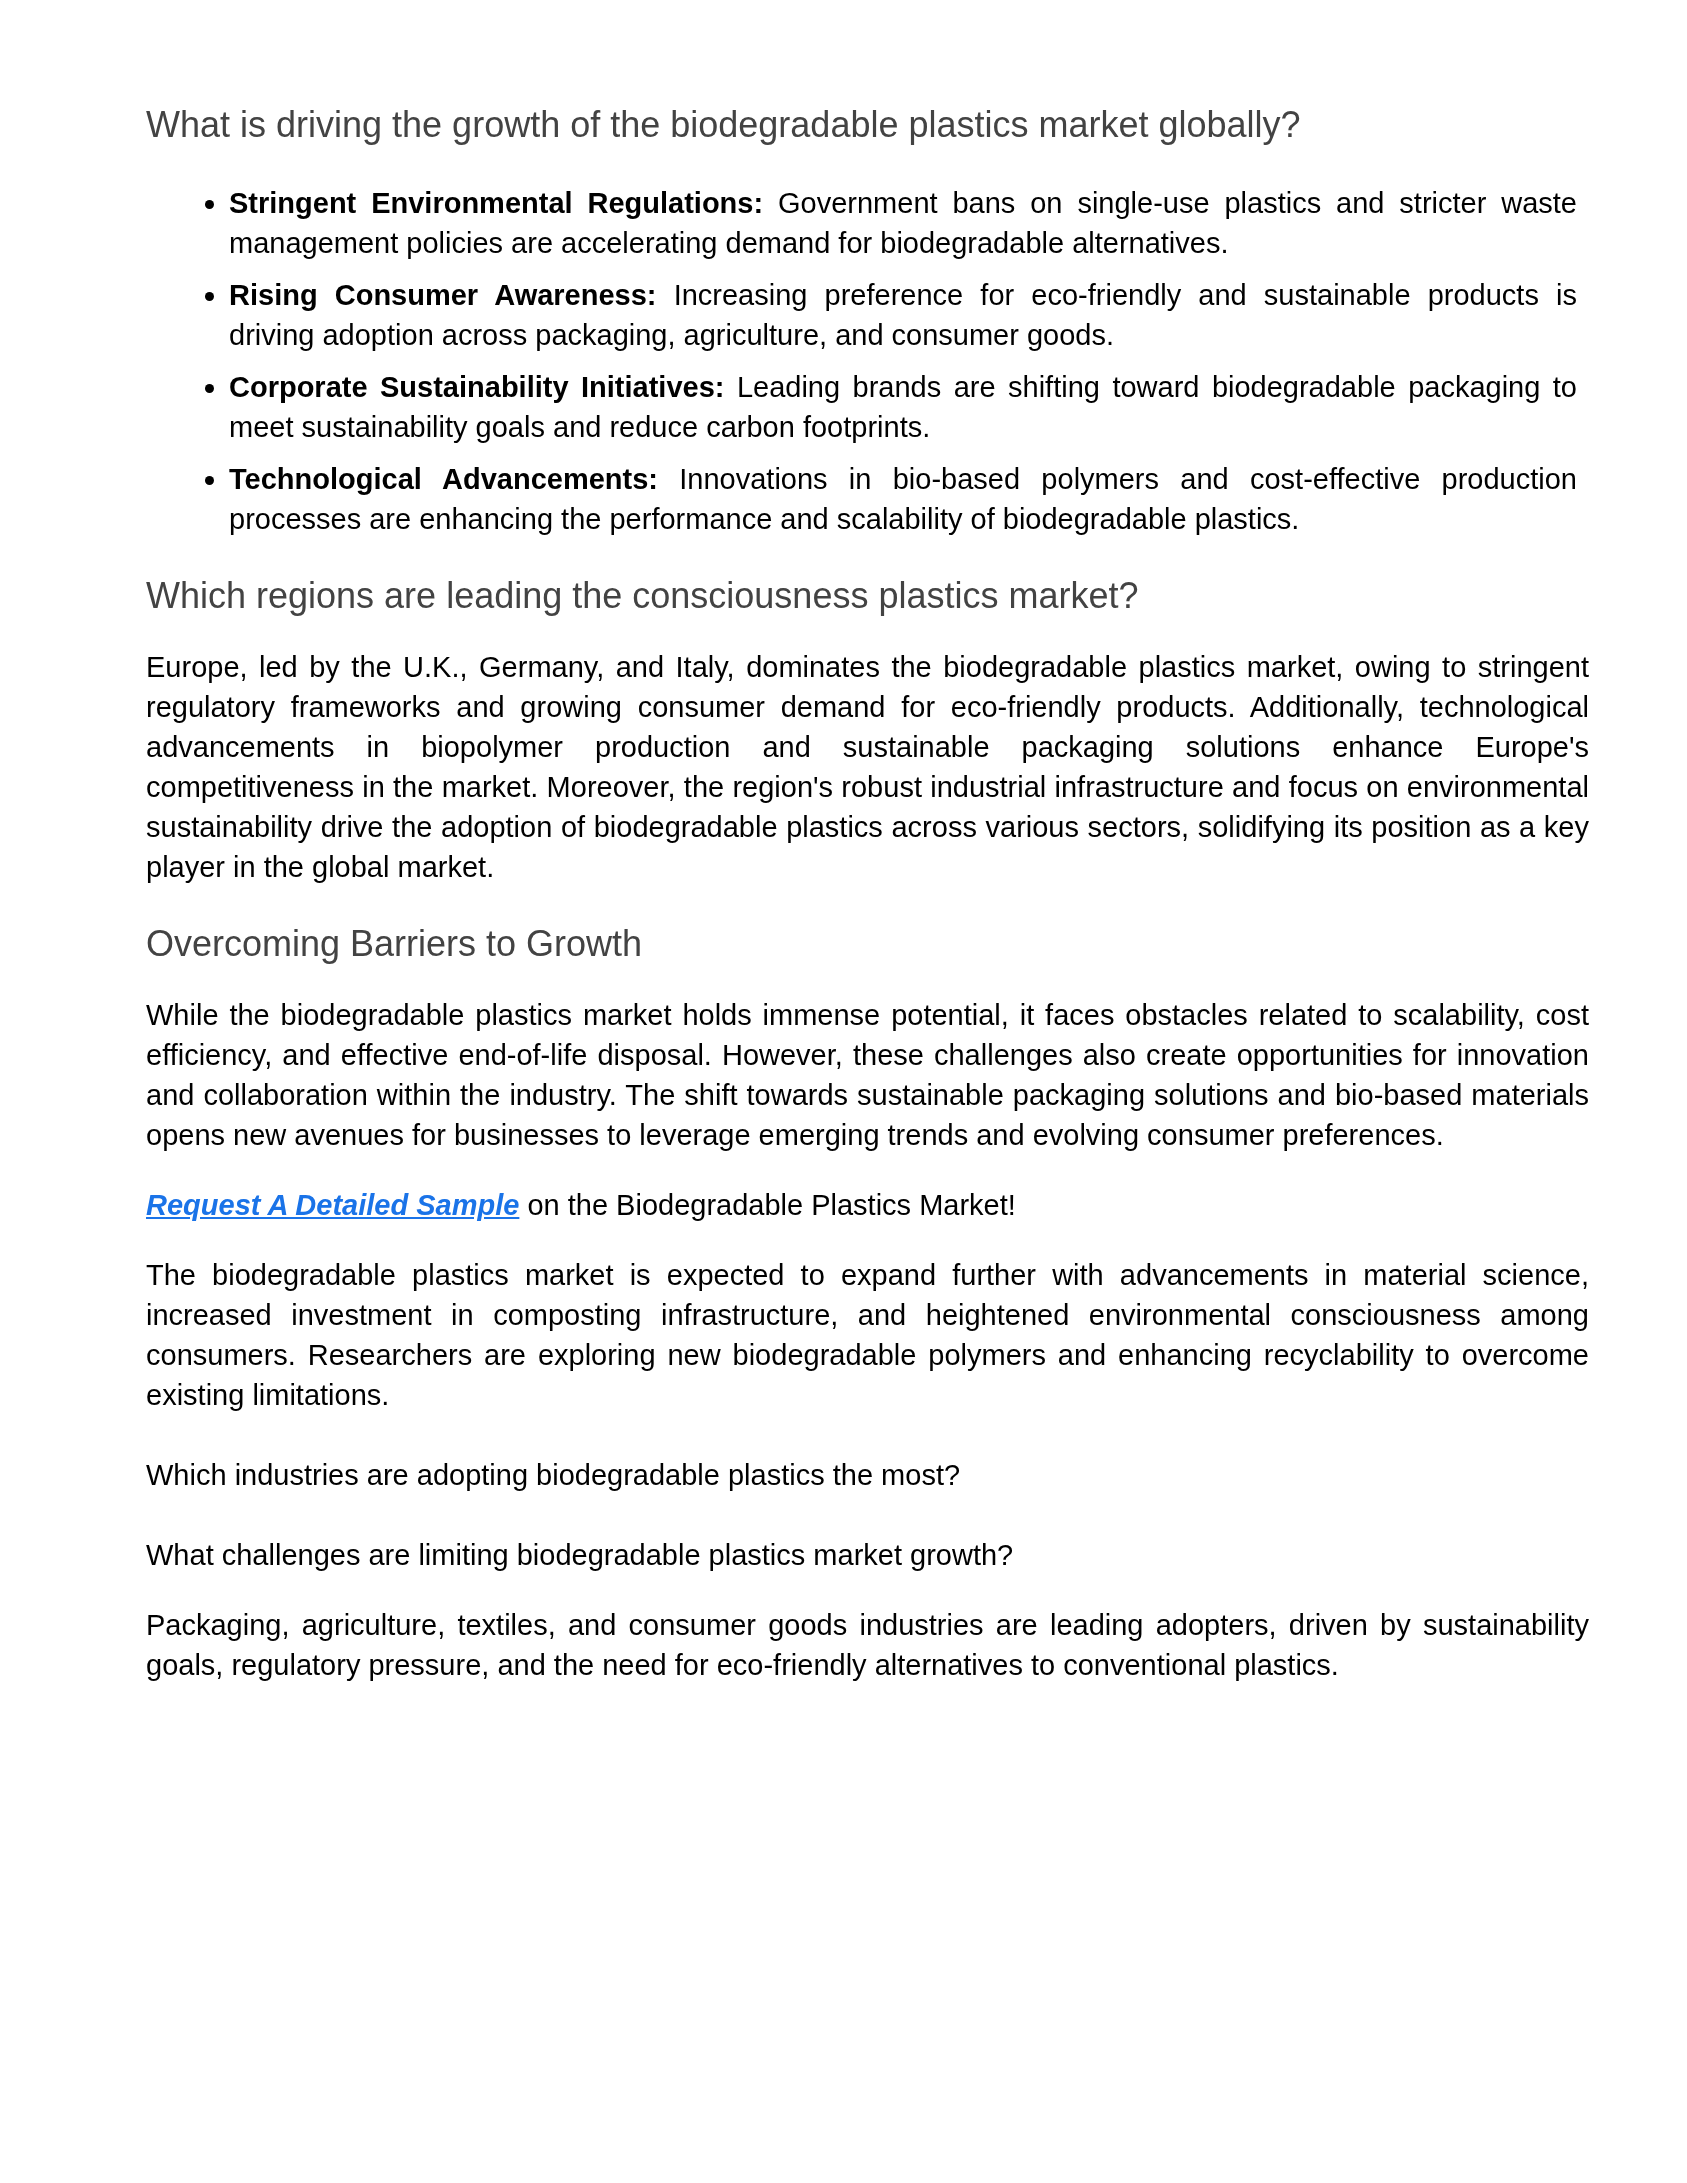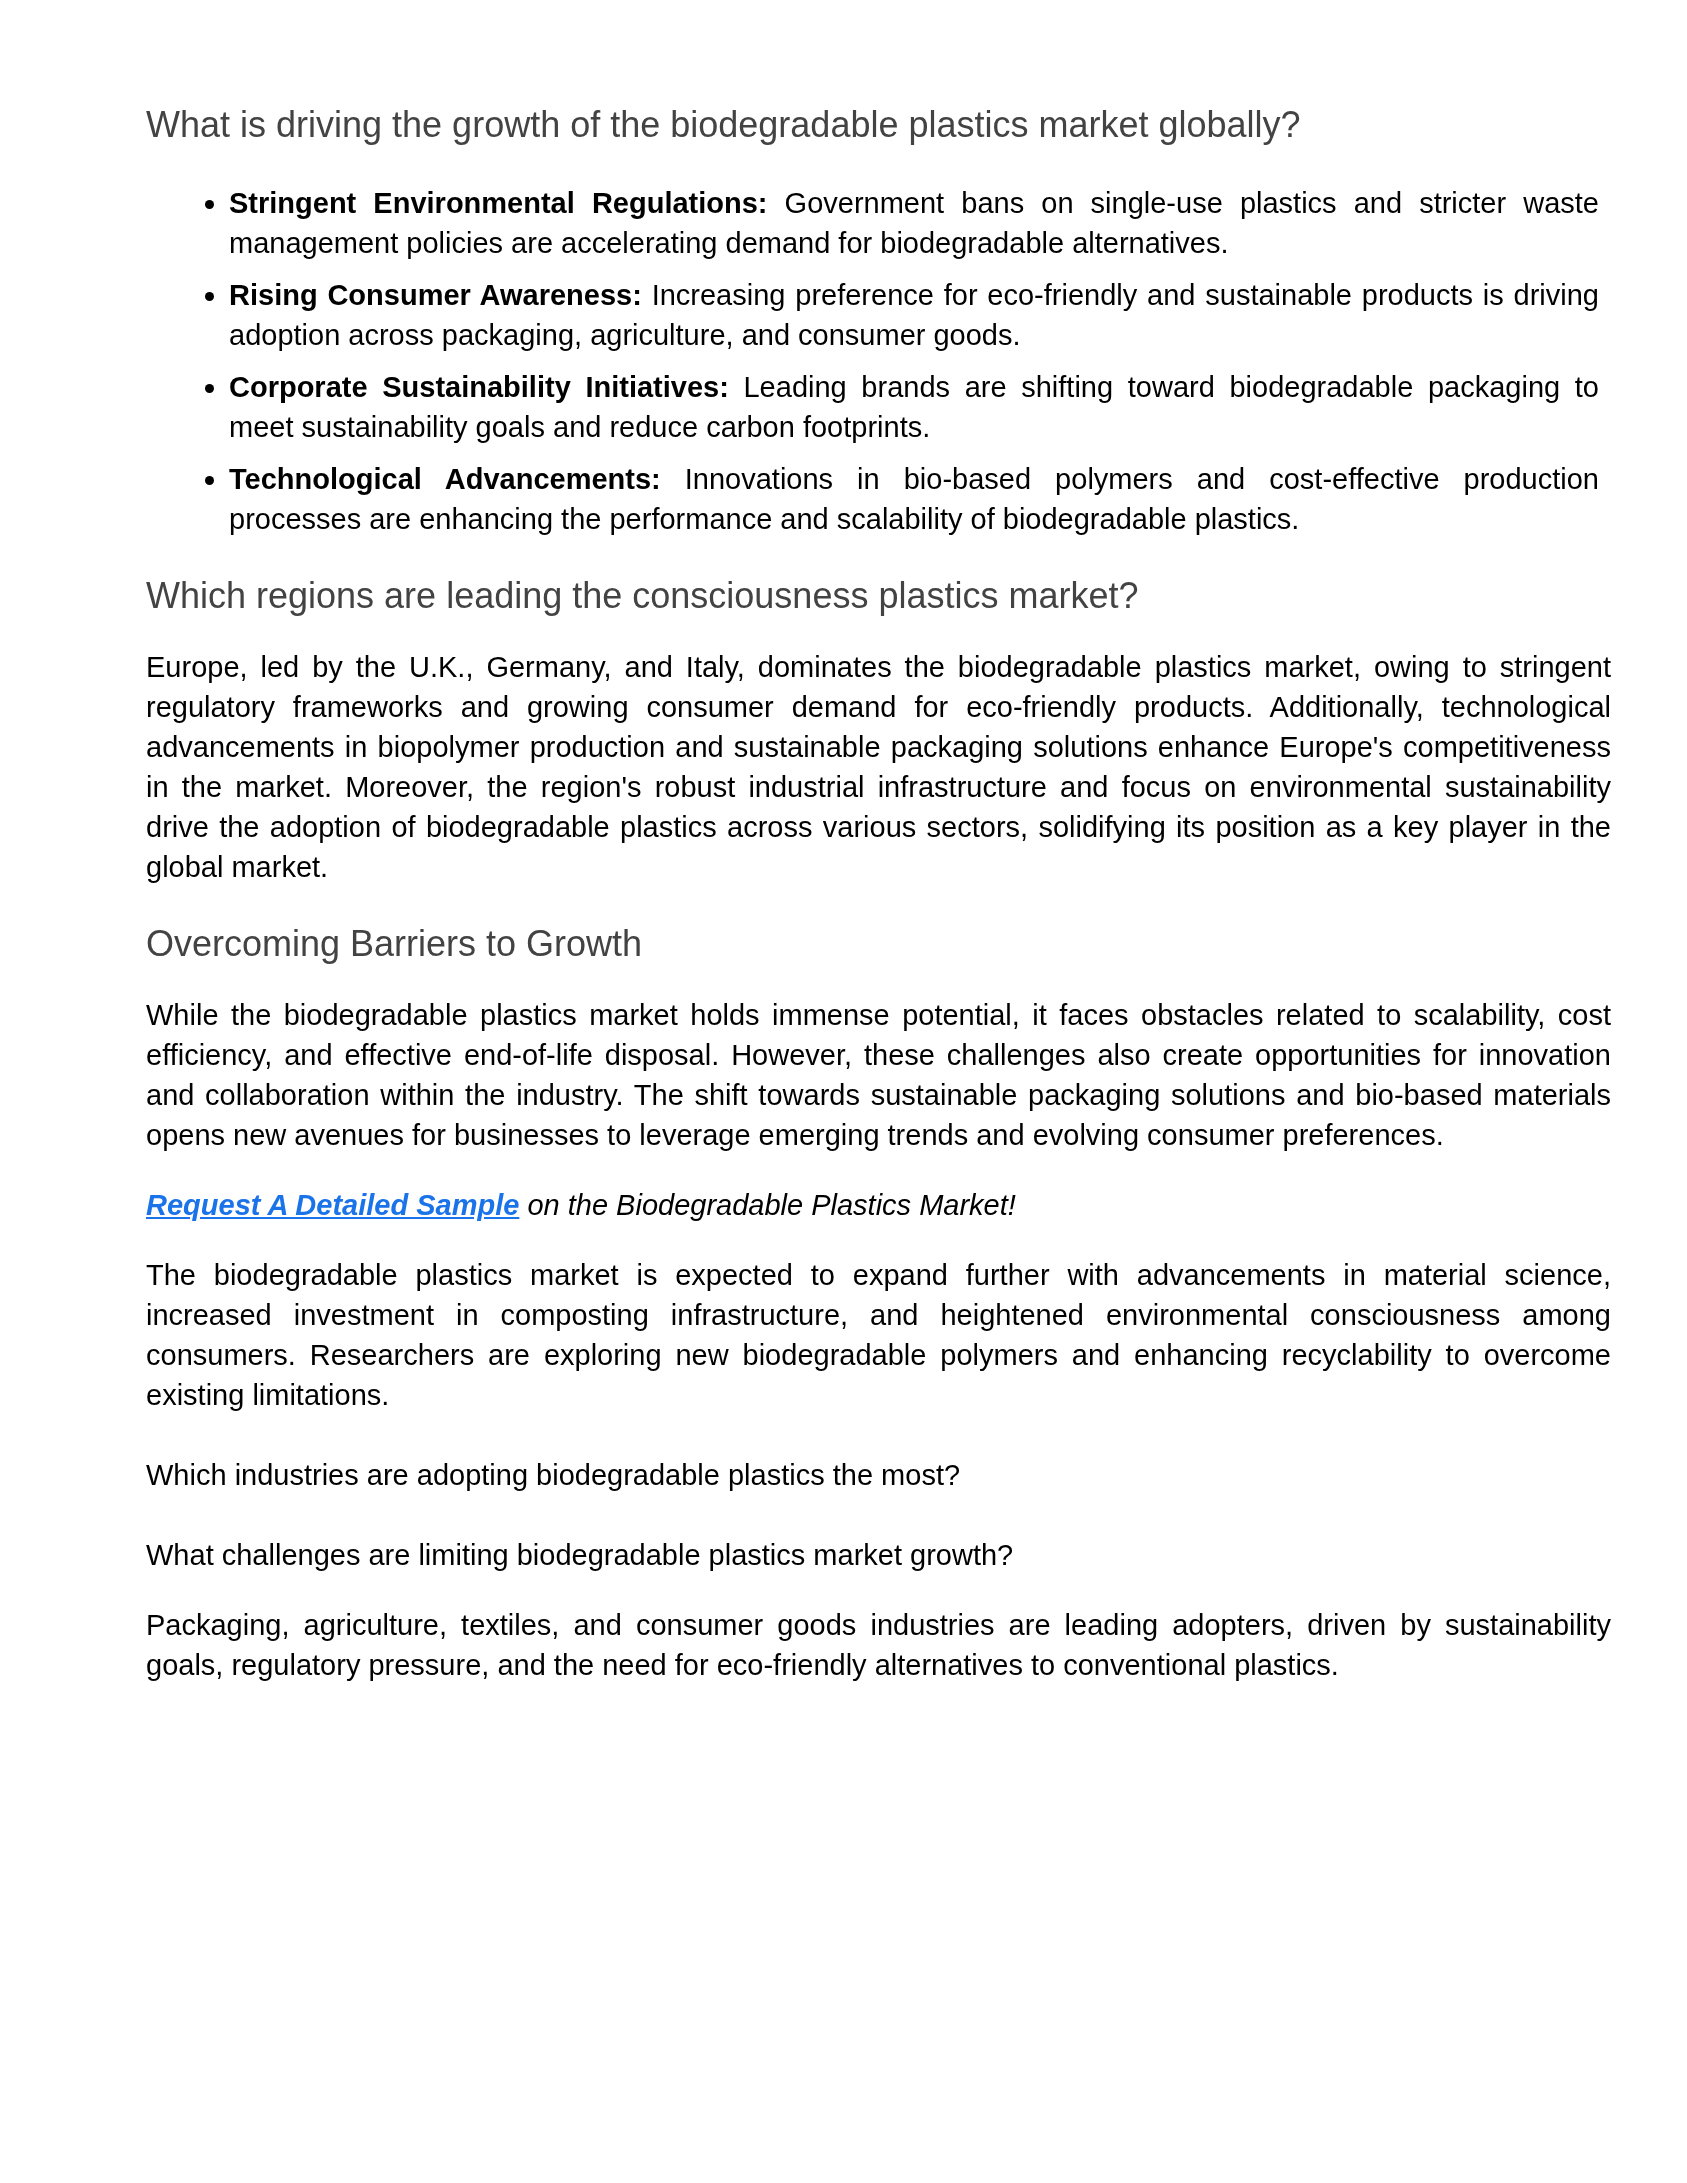--- a/index.html
+++ b/index.html
@@ -10,21 +10,21 @@
     width: 1687px;
     height: 2183px;
     background: var(--background, #ffffff);
     color: var(--body, #000000);
     font-family: "Liberation Sans", "DejaVu Sans", sans-serif;
   }
   .page {
     box-sizing: border-box;
     width: 1687px;
     min-height: 2183px;
-    padding: 104px 76px 0 146px;
+    padding: 104px 98px 0 146px;
     background: var(--background, #ffffff);
   }
   .heading {
     font-size: 36px;
     line-height: 42px;
     font-weight: 400;
     color: var(--heading, #434343);
     margin: 36px 0 0 0;
     text-align: left;
   }
@@ -61,21 +61,20 @@
   ul.drivers li strong {
     font-weight: 700;
   }
   .sample-line a {
     color: var(--link, #1a73e8);
     font-weight: 700;
     font-style: italic;
     text-decoration: underline;
   }
   .sample-line .suffix {
-    font-style: italic;
     color: var(--body, #000000);
   }
 </style>
 </head>
 <body>
 
 <div class="page">
 
   <h2 class="heading first">What is driving the growth of the biodegradable plastics market globally?</h2>
 

